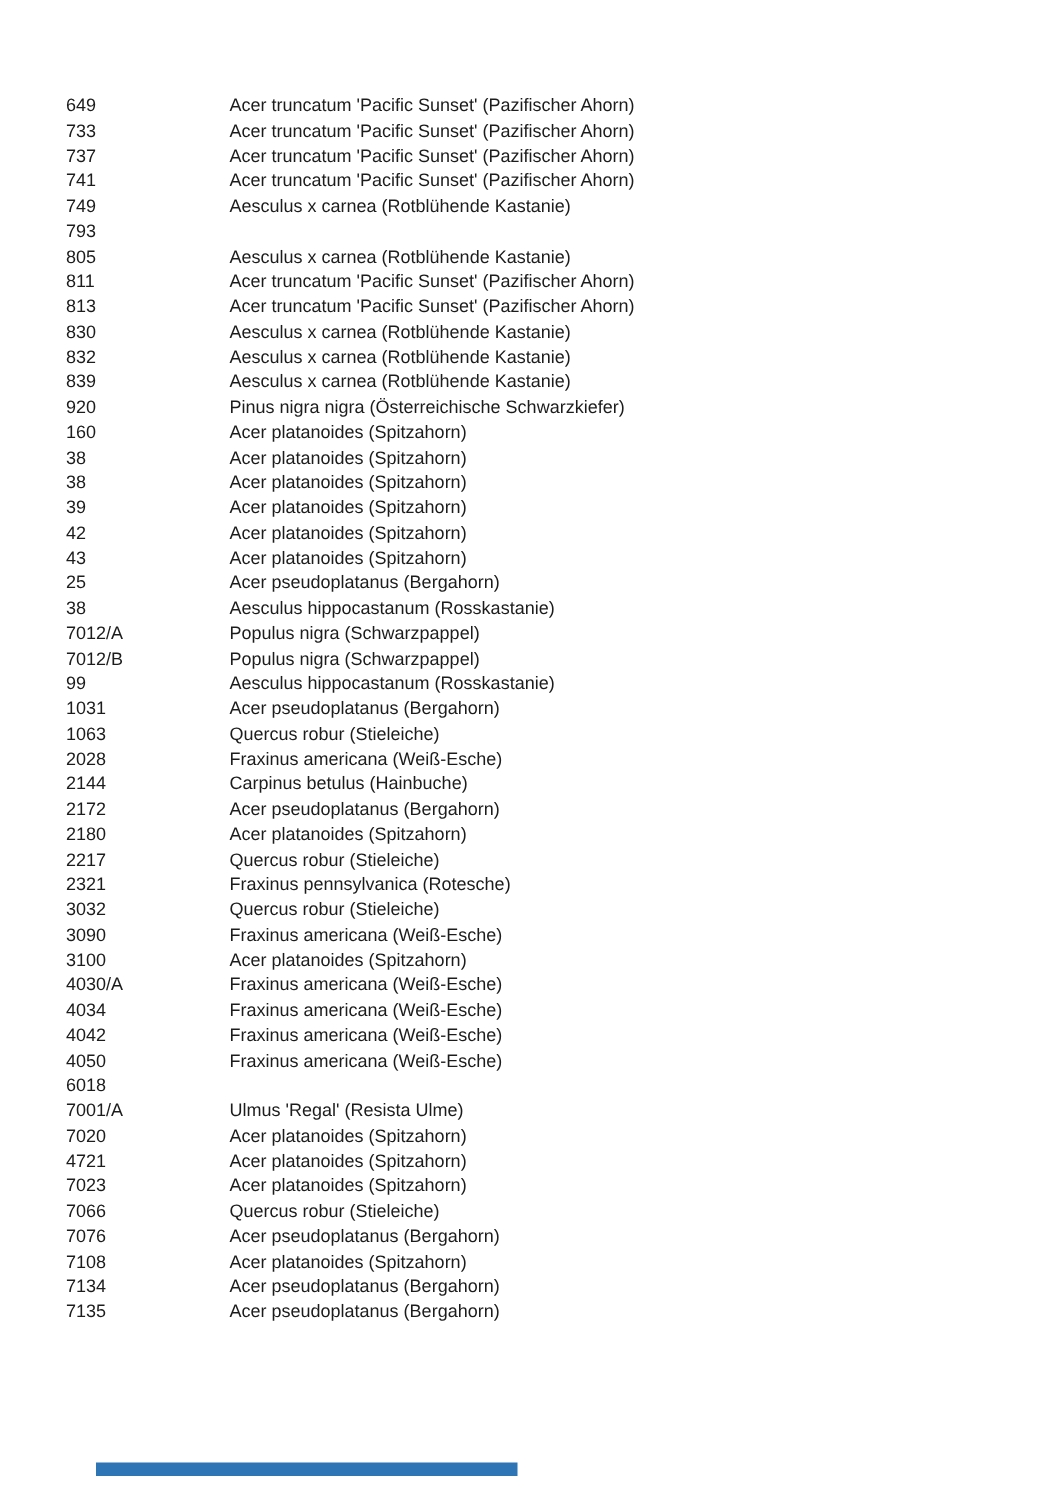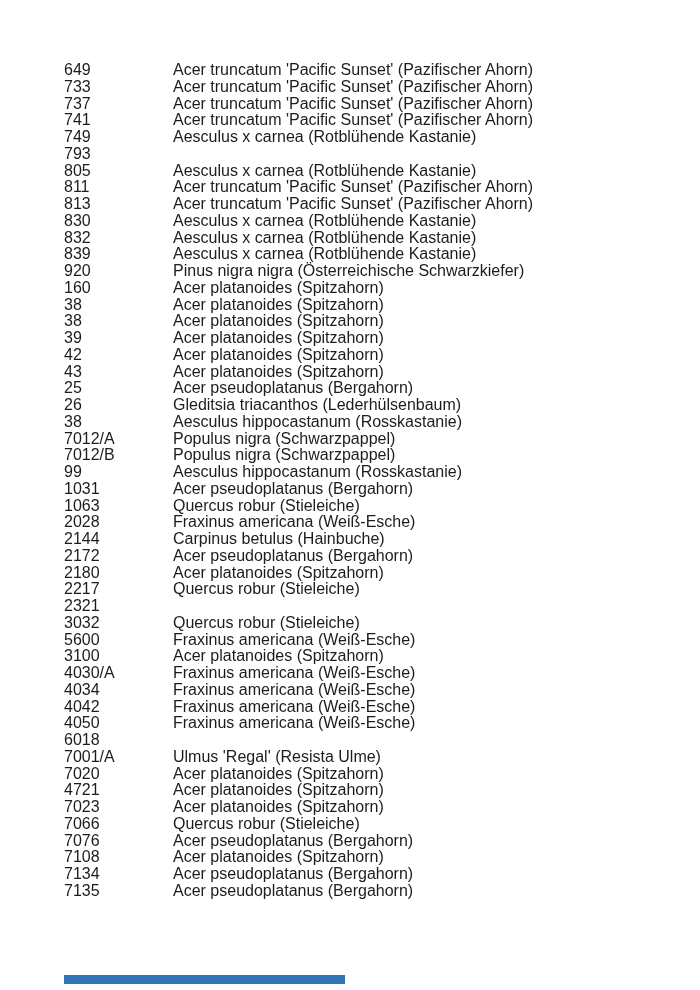--- a/index.html
+++ b/index.html
@@ -19,22 +19,22 @@
   .tree-list {
     position: absolute;
     top: 62px;
     left: 0;
     right: 0;
   }
   .row {
     display: flex;
     height: 16.75px;
     line-height: 16.75px;
-    font-size: 16px;
-    padding-left: 64px;
+    font-size: 12px;
+    padding-left: 44px;
     white-space: nowrap;
   }
   .tree-id {
     flex: 0 0 109px;
     width: 109px;
   }
   .tree-species {
     flex: 1;
   }
   .bottom-bar {
@@ -144,24 +144,20 @@
   <div class="row">
     <span class="tree-id">43</span>
     <span class="tree-species">Acer platanoides (Spitzahorn)</span>
   </div>
 
   <div class="row">
     <span class="tree-id">25</span>
     <span class="tree-species">Acer pseudoplatanus (Bergahorn)</span>
   </div>
 
-  <div class="row">
-    <span class="tree-id">26</span>
-    <span class="tree-species">Gleditsia triacanthos (Lederhülsenbaum)</span>
-  </div>
 
   <div class="row">
     <span class="tree-id">38</span>
     <span class="tree-species">Aesculus hippocastanum (Rosskastanie)</span>
   </div>
 
   <div class="row">
     <span class="tree-id">7012/A</span>
     <span class="tree-species">Populus nigra (Schwarzpappel)</span>
   </div>
@@ -206,29 +202,30 @@
     <span class="tree-species">Acer platanoides (Spitzahorn)</span>
   </div>
 
   <div class="row">
     <span class="tree-id">2217</span>
     <span class="tree-species">Quercus robur (Stieleiche)</span>
   </div>
 
   <div class="row">
     <span class="tree-id">2321</span>
+    <span class="tree-species">Fraxinus pennsylvanica (Rotesche)</span>
   </div>
 
   <div class="row">
     <span class="tree-id">3032</span>
     <span class="tree-species">Quercus robur (Stieleiche)</span>
   </div>
 
   <div class="row">
-    <span class="tree-id">5600</span>
+    <span class="tree-id">3090</span>
     <span class="tree-species">Fraxinus americana (Weiß-Esche)</span>
   </div>
 
   <div class="row">
     <span class="tree-id">3100</span>
     <span class="tree-species">Acer platanoides (Spitzahorn)</span>
   </div>
 
   <div class="row">
     <span class="tree-id">4030/A</span>

